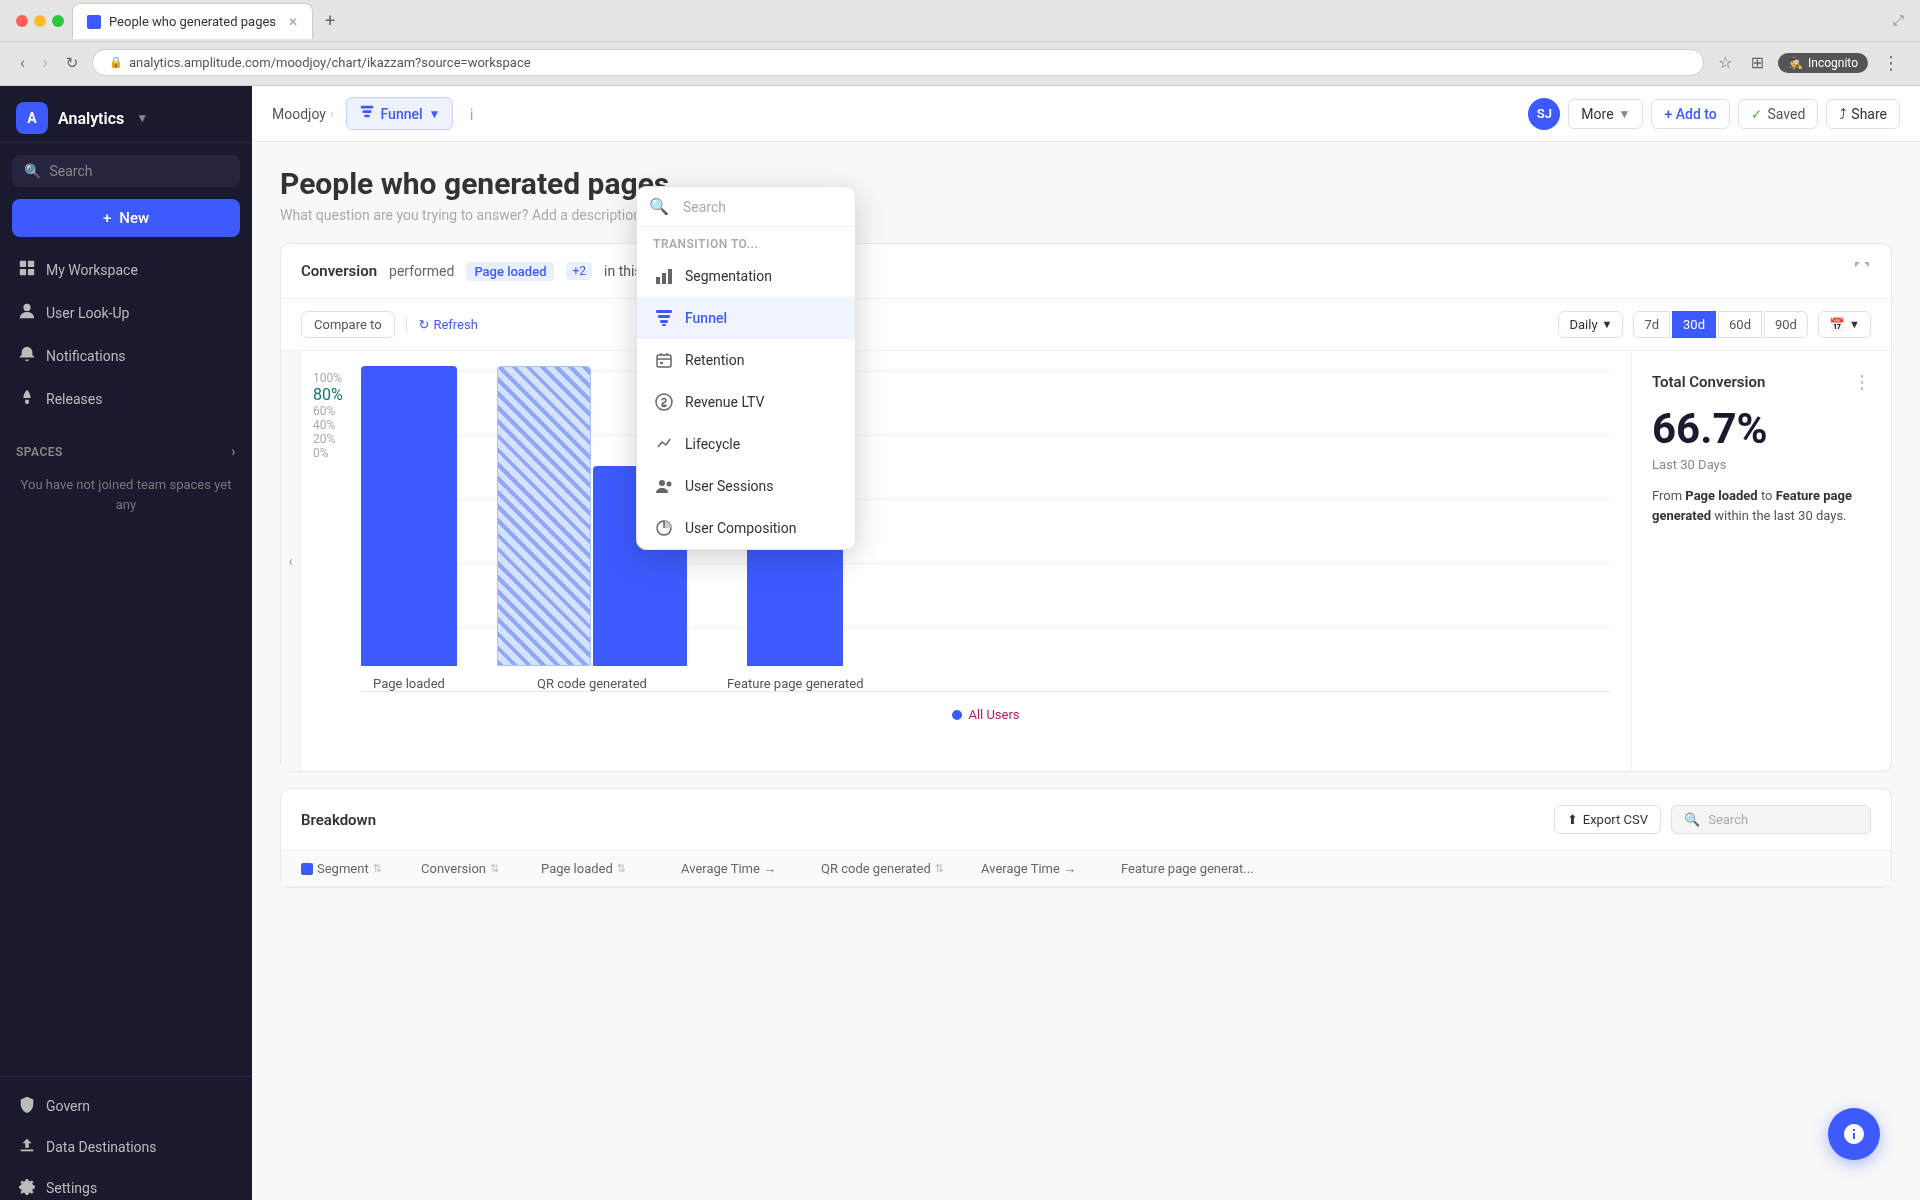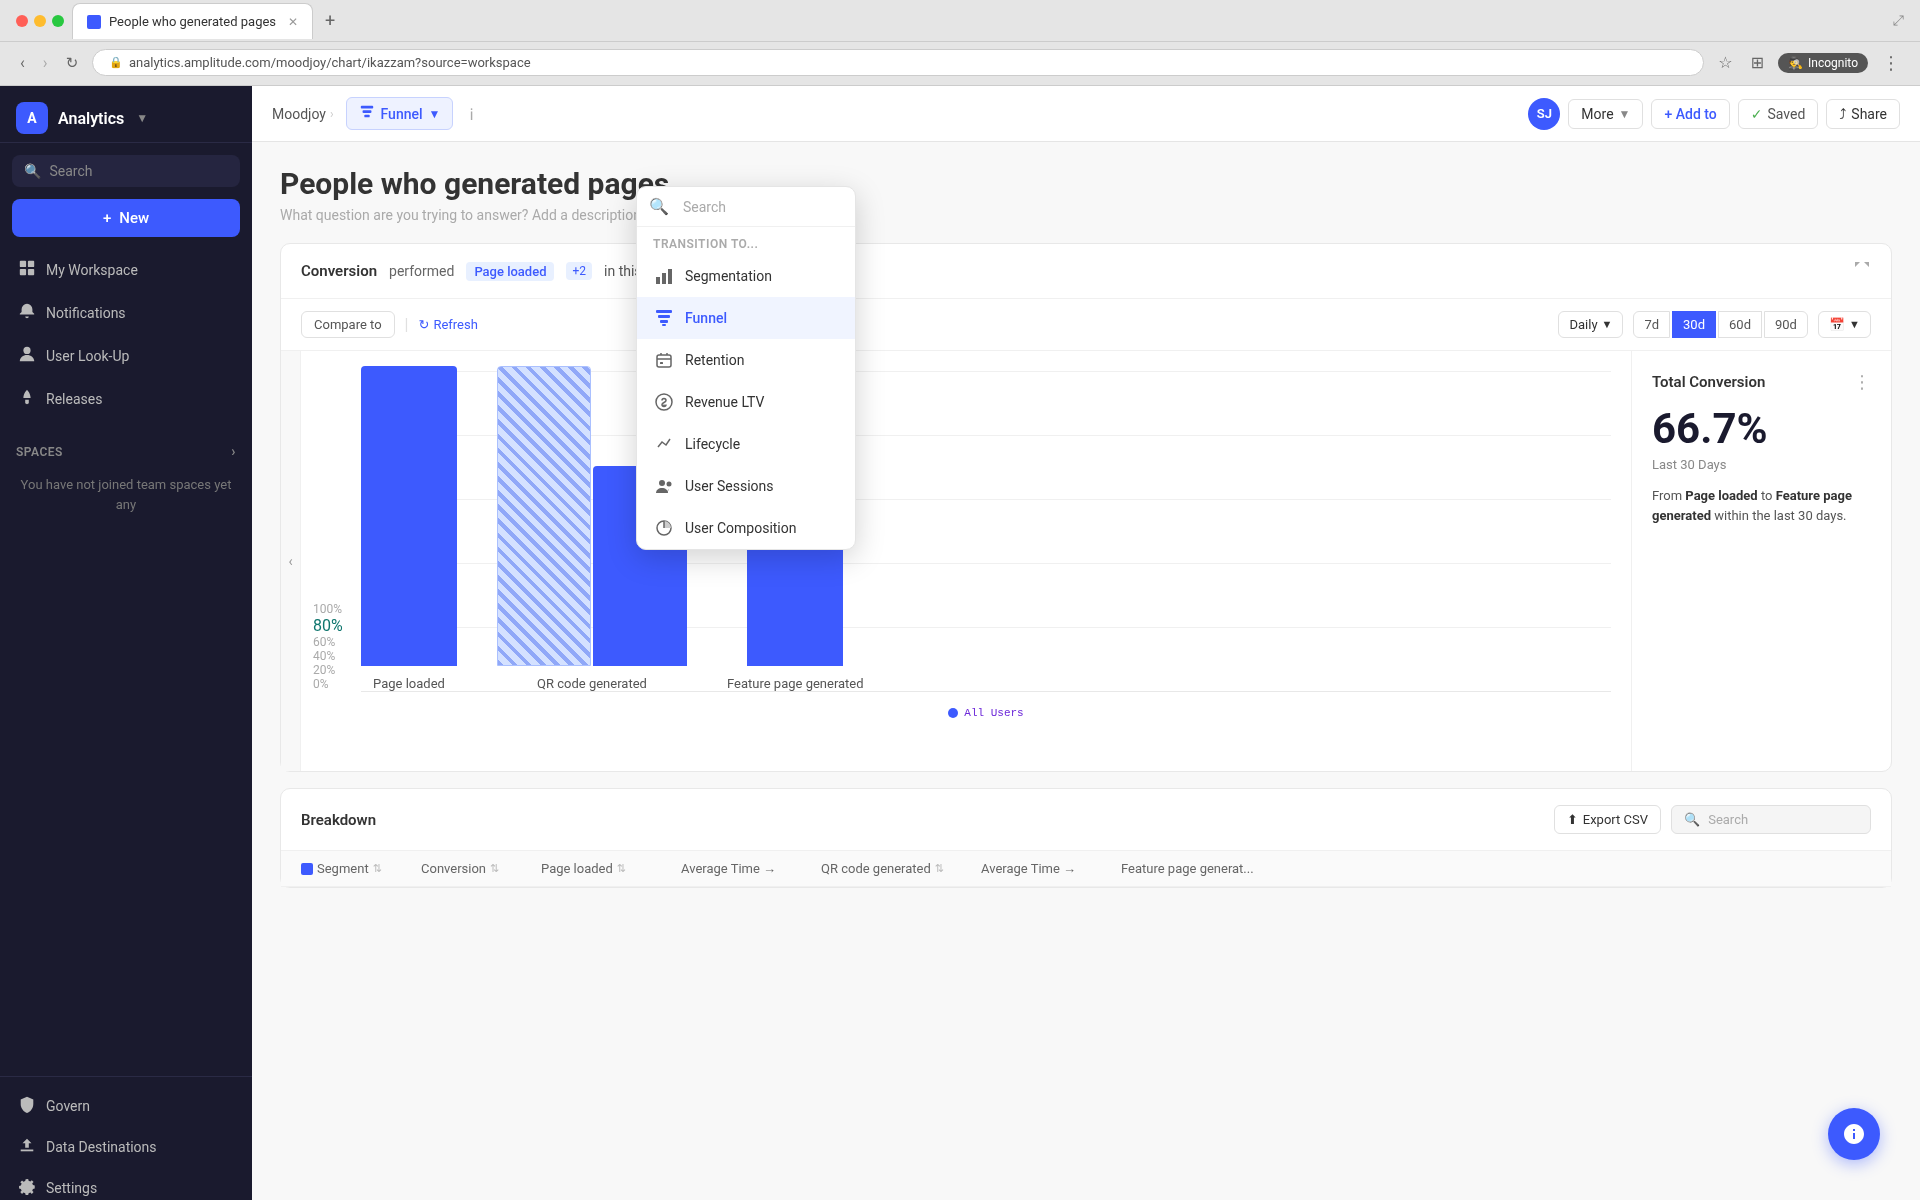--- a/index.html
+++ b/index.html
@@ -170,33 +170,33 @@
               <rect x="11" y="2" width="7" height="7" rx="1"></rect>
               <rect x="2" y="11" width="7" height="7" rx="1"></rect>
               <rect x="11" y="11" width="7" height="7" rx="1"></rect>
             </svg>
         </span>
         <span>My Workspace</span>
       </div>
       <div class="sidebar-item">
         <span>
           <svg viewBox="0 0 20 20" fill="currentColor">
-              <path d="M10 2a6 6 0 00-6 6v3l-2 2v1h16v-1l-2-2V8a6 6 0 00-6-6zm0 16a2 2 0 002-2H8a2 2 0 002 2z"></path>
-            </svg>
-        </span>
-        <span>Notifications</span>
-      </div>
-      <div class="sidebar-item">
-        <span>
-          <svg viewBox="0 0 20 20" fill="currentColor">
               <circle cx="10" cy="6" r="4"></circle>
               <path d="M2 18c0-4 3.6-7 8-7s8 3 8 7"></path>
             </svg>
         </span>
         <span>User Look-Up</span>
+      </div>
+      <div class="sidebar-item">
+        <span>
+          <svg viewBox="0 0 20 20" fill="currentColor">
+              <path d="M10 2a6 6 0 00-6 6v3l-2 2v1h16v-1l-2-2V8a6 6 0 00-6-6zm0 16a2 2 0 002-2H8a2 2 0 002 2z"></path>
+            </svg>
+        </span>
+        <span>Notifications</span>
       </div>
       <div class="sidebar-item">
         <span>
           <svg viewBox="0 0 20 20" fill="currentColor">
               <path d="M10 2C10 2 6 6 6 11h8c0-5-4-9-4-9zM8 13v4l2 1 2-1v-4H8z"></path>
             </svg>
         </span>
         <span>Releases</span>
       </div>
     </div>
@@ -410,21 +410,21 @@
           </div>
           <button class="date-range-btn">
             <span>📅</span>
             <span style="font-size:11px;">▼</span>
           </button>
         </div>
         <div class="chart-body">
           <div style="width:20px;background:#f8f8f8;display:flex;align-items:center;justify-content:center;cursor:pointer;border-right:1px solid #f0f0f0;font-size:14px;color:#999;">‹</div>
           <div class="chart-area" style="position:relative;padding:20px 20px 20px 60px;min-height:420px;">
 
-            <div style="position:absolute;left:12px;top:20px;bottom:80px;display:flex;flex-direction:column;justify-content:flex-end;">
+            <div style="position:absolute;left:12px;top:20px;bottom:80px;display:flex;flex-direction:column;justify-content:flex-start;">
               <span style="font-size:12px;color:#aaa;">100%</span>
               <span style="font-size:16px;color:#0f766e;">80%</span>
               <span style="font-size:12px;color:#aaa;">60%</span>
               <span style="font-size:12px;color:#aaa;">40%</span>
               <span style="font-size:12px;color:#aaa;">20%</span>
               <span style="font-size:12px;color:#aaa;">0%</span>
             </div>
 
             <div style="display:flex;align-items:flex-end;gap:40px;height:320px;padding-top:20px;position:relative;">
 
@@ -462,21 +462,21 @@
                     <span style="position:absolute;top:-20px;left:50%;transform:translateX(-50%);font-size:13px;color:#555;">2</span>
                   </div>
                 </div>
                 <span style="font-size:13px;color:#555;text-align:center;">Feature page generated</span>
               </div>
             </div>
 
             <div style="display:flex;justify-content:center;padding-top:16px;">
               <div style="display:flex;align-items:center;gap:6px;">
                 <div style="width:10px;height:10px;border-radius:50%;background:#3d5afe;"></div>
-                <span style="font-size:11px;color:#6d28d9;font-family:Liberation Mono, monospace;">All Users</span>
+                <span style="font-size:13px;color:#be185d;">All Users</span>
               </div>
             </div>
           </div>
 
           <div class="stats-panel">
             <div class="stats-title">
               <span>Total Conversion</span>
               <button class="stats-more-btn">⋮</button>
             </div>
             <div class="stats-big-number">66.7%</div>

